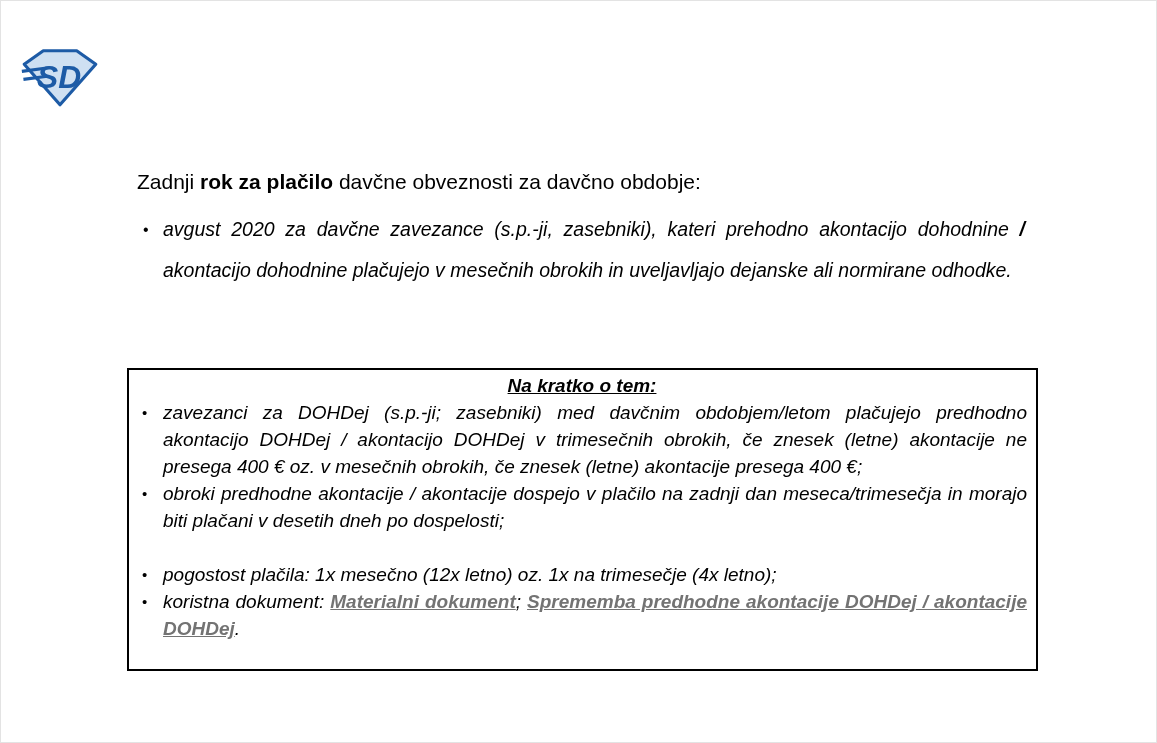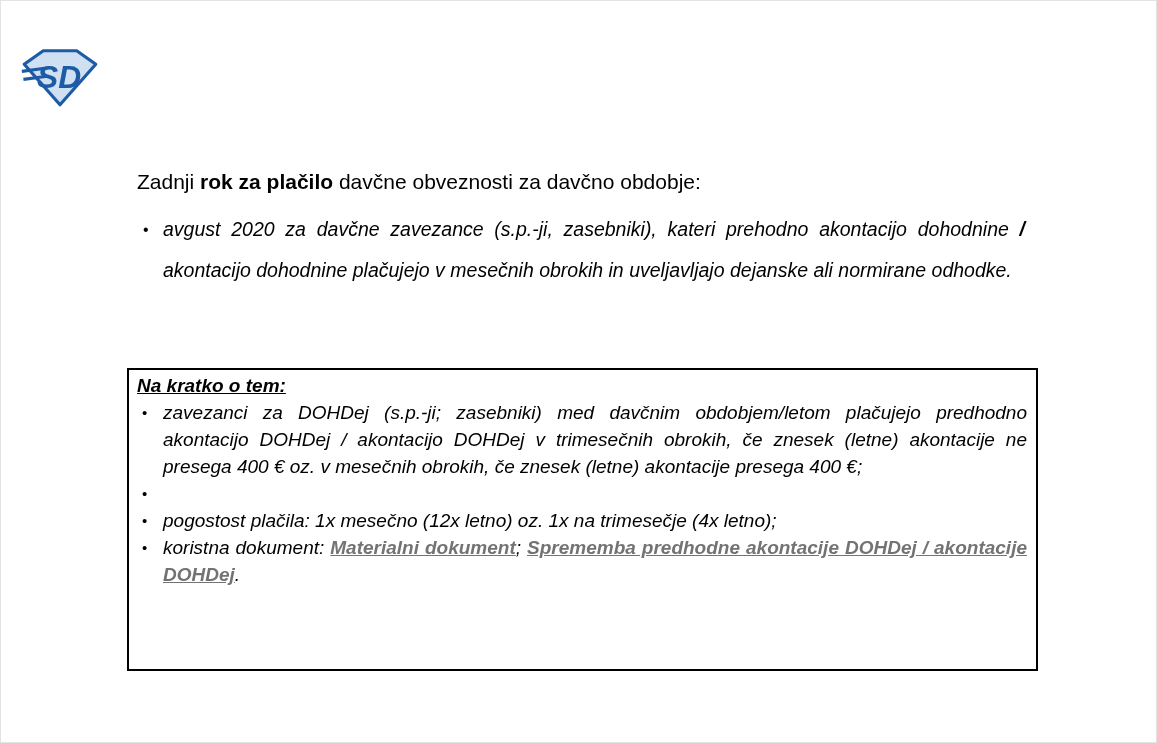--- a/index.html
+++ b/index.html
@@ -65,20 +65,21 @@
     height: 303px;
     border: 2px solid #000000;
     padding: 2px 9px 0 8px;
     font-style: italic;
     font-size: 19px;
     line-height: 27px;
   }
   .box-title {
     font-weight: bold;
     text-decoration: underline;
+    text-align: center;
   }
   .box-bullet {
     position: relative;
     padding-left: 26px;
     text-align: justify;
   }
   .box-bullet .bullet-marker {
     position: absolute;
     left: 5px;
     top: 0;
@@ -117,21 +118,21 @@
 </div>
 
 <div class="summary-box">
   <div class="box-title">Na kratko o tem:</div>
 
   <div class="box-bullet">
     <span class="bullet-marker">•</span><span>zavezanci za DOHDej (s.p.-ji; zasebniki) med davčnim obdobjem/letom plačujejo predhodno akontacijo DOHDej / akontacijo DOHDej v trimesečnih obrokih, če znesek (letne) akontacije ne presega 400 € oz. v mesečnih obrokih, če znesek (letne) akontacije presega 400 €;</span>
   </div>
 
   <div class="box-bullet">
-    <span class="bullet-marker">•</span>
+    <span class="bullet-marker">•</span><span>obroki predhodne akontacije / akontacije dospejo v plačilo na zadnji dan meseca/trimesečja in morajo biti plačani v desetih dneh po dospelosti;</span>
   </div>
 
   <div class="box-spacer"></div>
 
   <div class="box-bullet">
     <span class="bullet-marker">•</span><span>pogostost plačila: 1x mesečno (12x letno) oz. 1x na trimesečje (4x letno);</span>
   </div>
 
   <div class="box-bullet">
     <span class="bullet-marker">•</span><span>koristna dokument: </span><a class="doc-link">Materialni dokument</a><span class="link-sep">; </span><a class="doc-link">Sprememba predhodne akontacije DOHDej / akontacije DOHDej</a><span>.</span>

